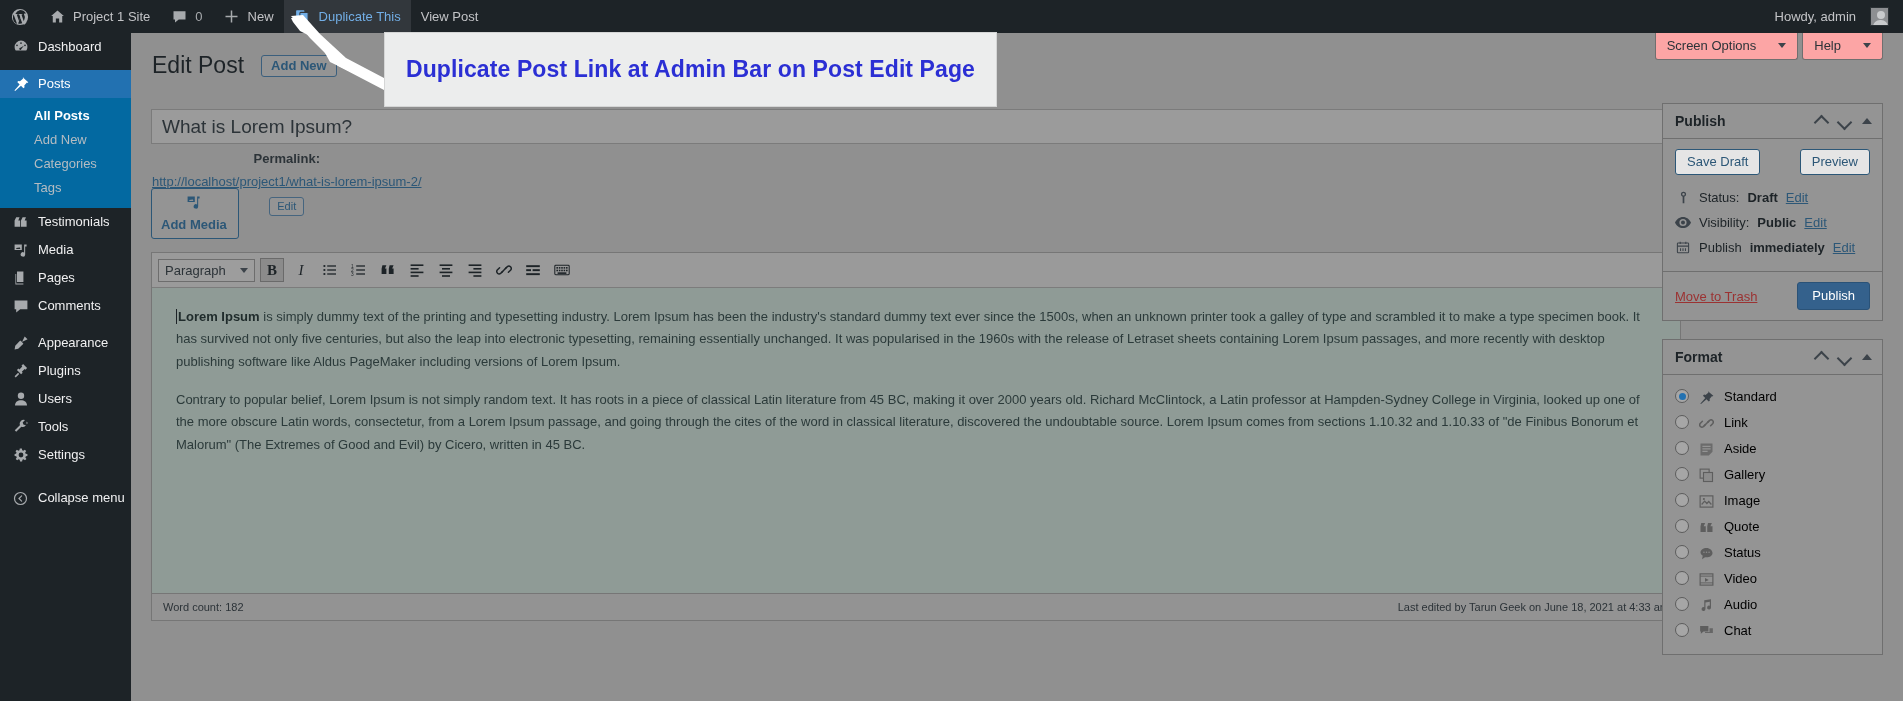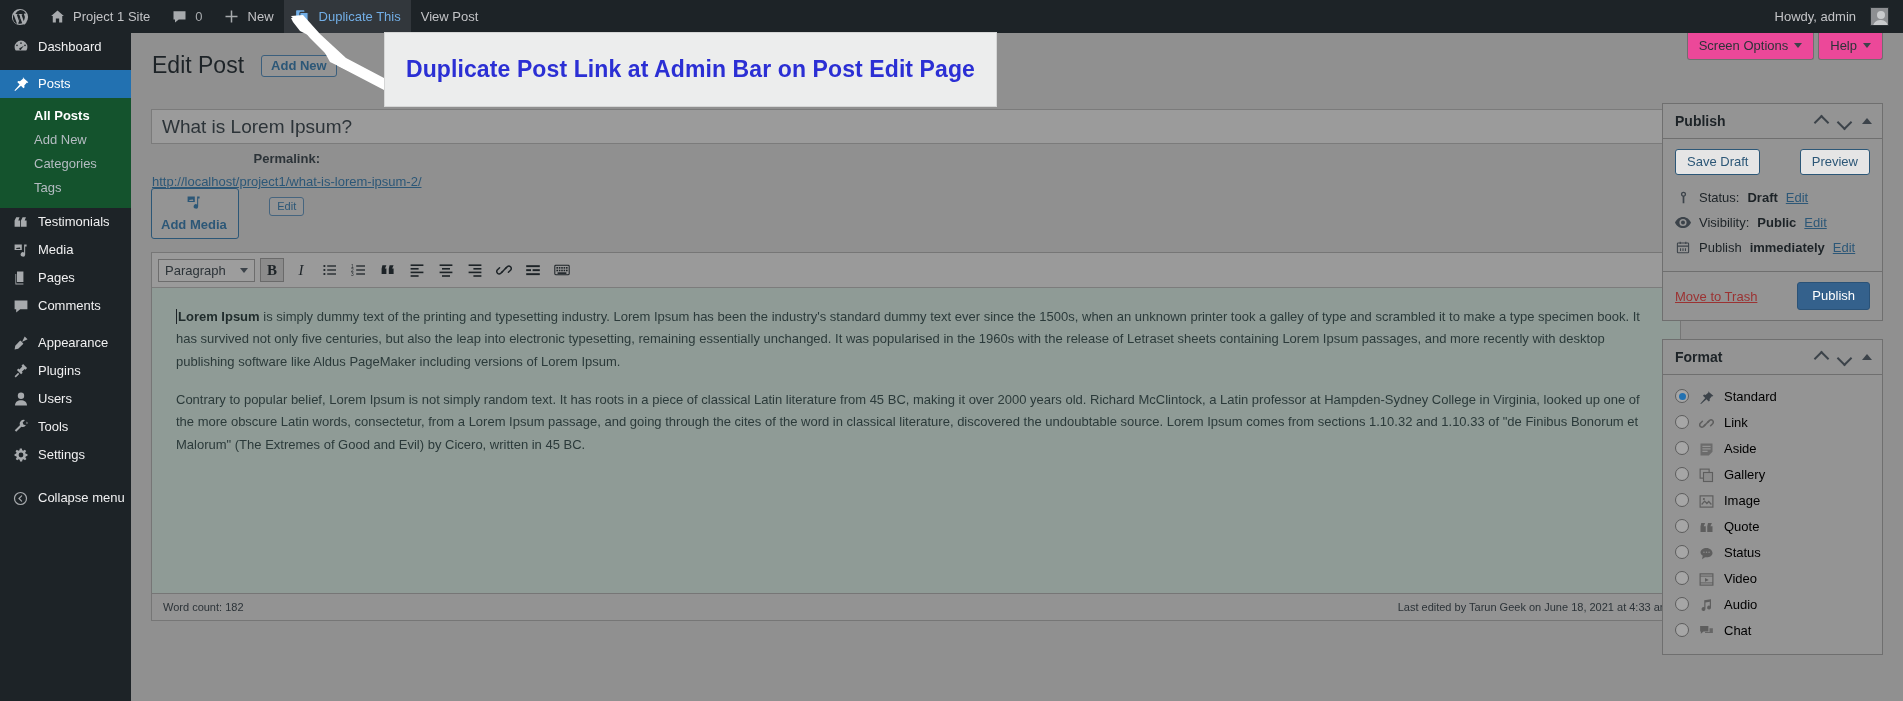--- a/index.html
+++ b/index.html
@@ -51,39 +51,39 @@
     display: flex; align-items: center; gap: 9px;
     height: 28px; padding: 0 0 0 12px; color: #f0f0f1; cursor: pointer;
     line-height: 28px;
   }
   .menu-item .mi-icon { width: 17px; height: 17px; display:inline-flex;
       align-items:center; justify-content:center; color: #a7aaad; flex: 0 0 17px; }
   .menu-item .mi-icon svg { display:block; }
   .menu-item.current { background: #2271b1; color: #fff; }
   .menu-item.current .mi-icon { color: #fff; }
   .menu-sep { height: 9px; }
-  .submenu { background: #14532d; padding: 6px 0 8px 0; }
+  .submenu { background: #0369a1; padding: 6px 0 8px 0; }
   .sub-item {
     display:block; padding: 3px 0 3px 34px; color: #b5bcc2; font-size: 13px;
     line-height: 18px; cursor: pointer;
   }
   .sub-item.current { color: #fff; font-weight: 700; }
   .collapse { margin-top: 6px; }
 
   
   .main { position: absolute; top: 33px; left: 131px; width: 1772px; height: 668px; }
 
   .screen-meta {
     position: absolute; top: 0; right: 20px; display: flex; gap: 4px; z-index: 20;
   }
   .sm-btn {
-    background: #ec4899; border: 1px solid #6f6f6f; border-top: none;
+    background: #fca5a5; border: 1px solid #6f6f6f; border-top: none;
     border-radius: 0 0 3px 3px; padding: 5px 11px 6px;
     font-size: 13px; color: #2c3338; cursor: pointer;
-    display: flex; align-items: center; gap: 6px; text-align: center;
+    display: flex; align-items: center; gap: 22px; text-align: center;
   }
   .caret-down { width:0; height:0; border-left:4px solid transparent;
     border-right:4px solid transparent; border-top:5px solid #3c434a; }
 
   .page-title-row {
     position: absolute; top: 18px; left: 21px; display: flex; align-items: center; gap: 17px;
   }
   .page-title { font-size: 23px; font-weight: 400; color: #1d2327; line-height: 1.3; }
   .add-new-btn {
     font-size: 13px; color: #2c5777; background: #949494;

